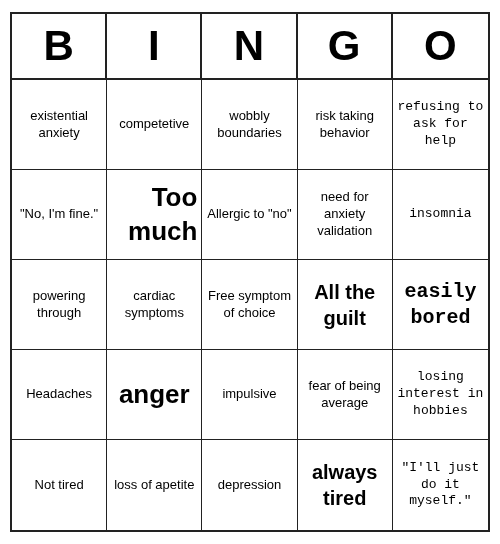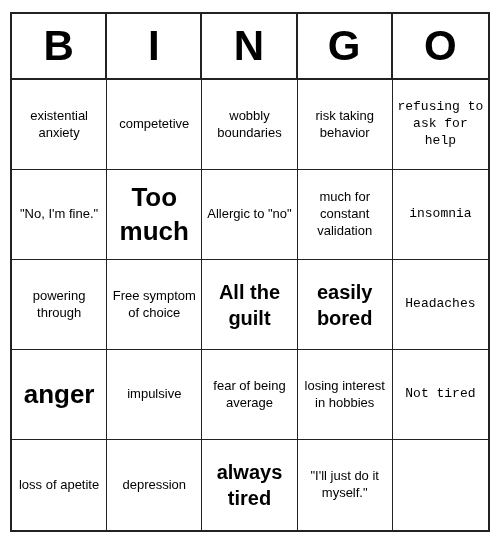--- a/index.html
+++ b/index.html
@@ -64,20 +64,21 @@
       font-family: Liberation Mono, monospace;
     }
 
     .bingo-cell:nth-child(n+21) {
       border-bottom: none;
     }
 
     .bingo-cell.large-text {
       font-size: 26px;
       font-weight: bold;
+      text-align: right;
     }
 
     .bingo-cell.medium-large {
       font-size: 20px;
       font-weight: bold;
       text-align: center;
     }
   </style>
 </head>
 <body>
@@ -92,23 +93,24 @@
     </div>
   <div class="bingo-grid">
   <div class="bingo-cell">existential anxiety</div>
       <div class="bingo-cell">competetive</div>
       <div class="bingo-cell">wobbly boundaries</div>
       <div class="bingo-cell">risk taking behavior</div>
       <div class="bingo-cell">refusing to ask for help</div>
       <div class="bingo-cell">"No, I'm fine."</div>
       <div class="bingo-cell large-text">Too much</div>
       <div class="bingo-cell">Allergic to "no"</div>
-      <div class="bingo-cell">much for constant validation</div>
+      <div class="bingo-cell">need for anxiety validation</div>
       <div class="bingo-cell">insomnia</div>
       <div class="bingo-cell">powering through</div>
+      <div class="bingo-cell">cardiac symptoms</div>
       <div class="bingo-cell">Free symptom of choice</div>
       <div class="bingo-cell medium-large">All the guilt</div>
       <div class="bingo-cell medium-large">easily bored</div>
       <div class="bingo-cell">Headaches</div>
       <div class="bingo-cell large-text">anger</div>
       <div class="bingo-cell">impulsive</div>
       <div class="bingo-cell">fear of being average</div>
       <div class="bingo-cell">losing interest in hobbies</div>
       <div class="bingo-cell">Not tired</div>
       <div class="bingo-cell">loss of apetite</div>

